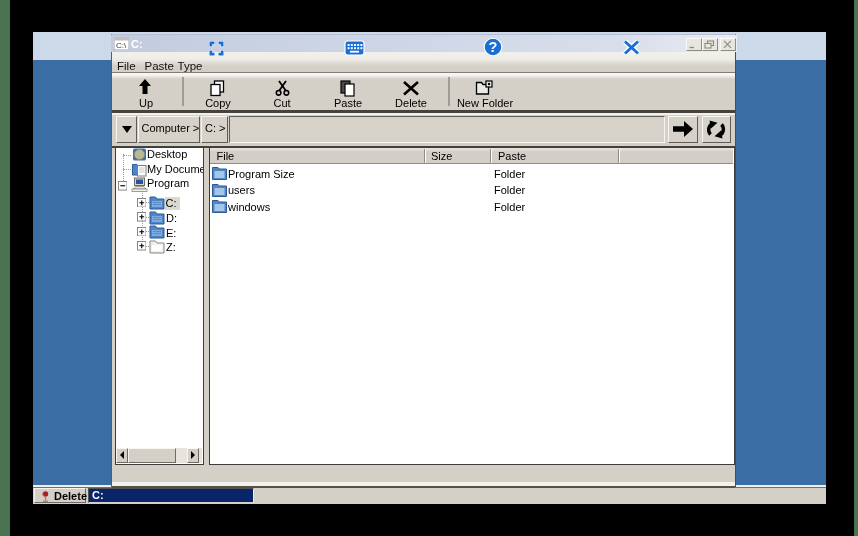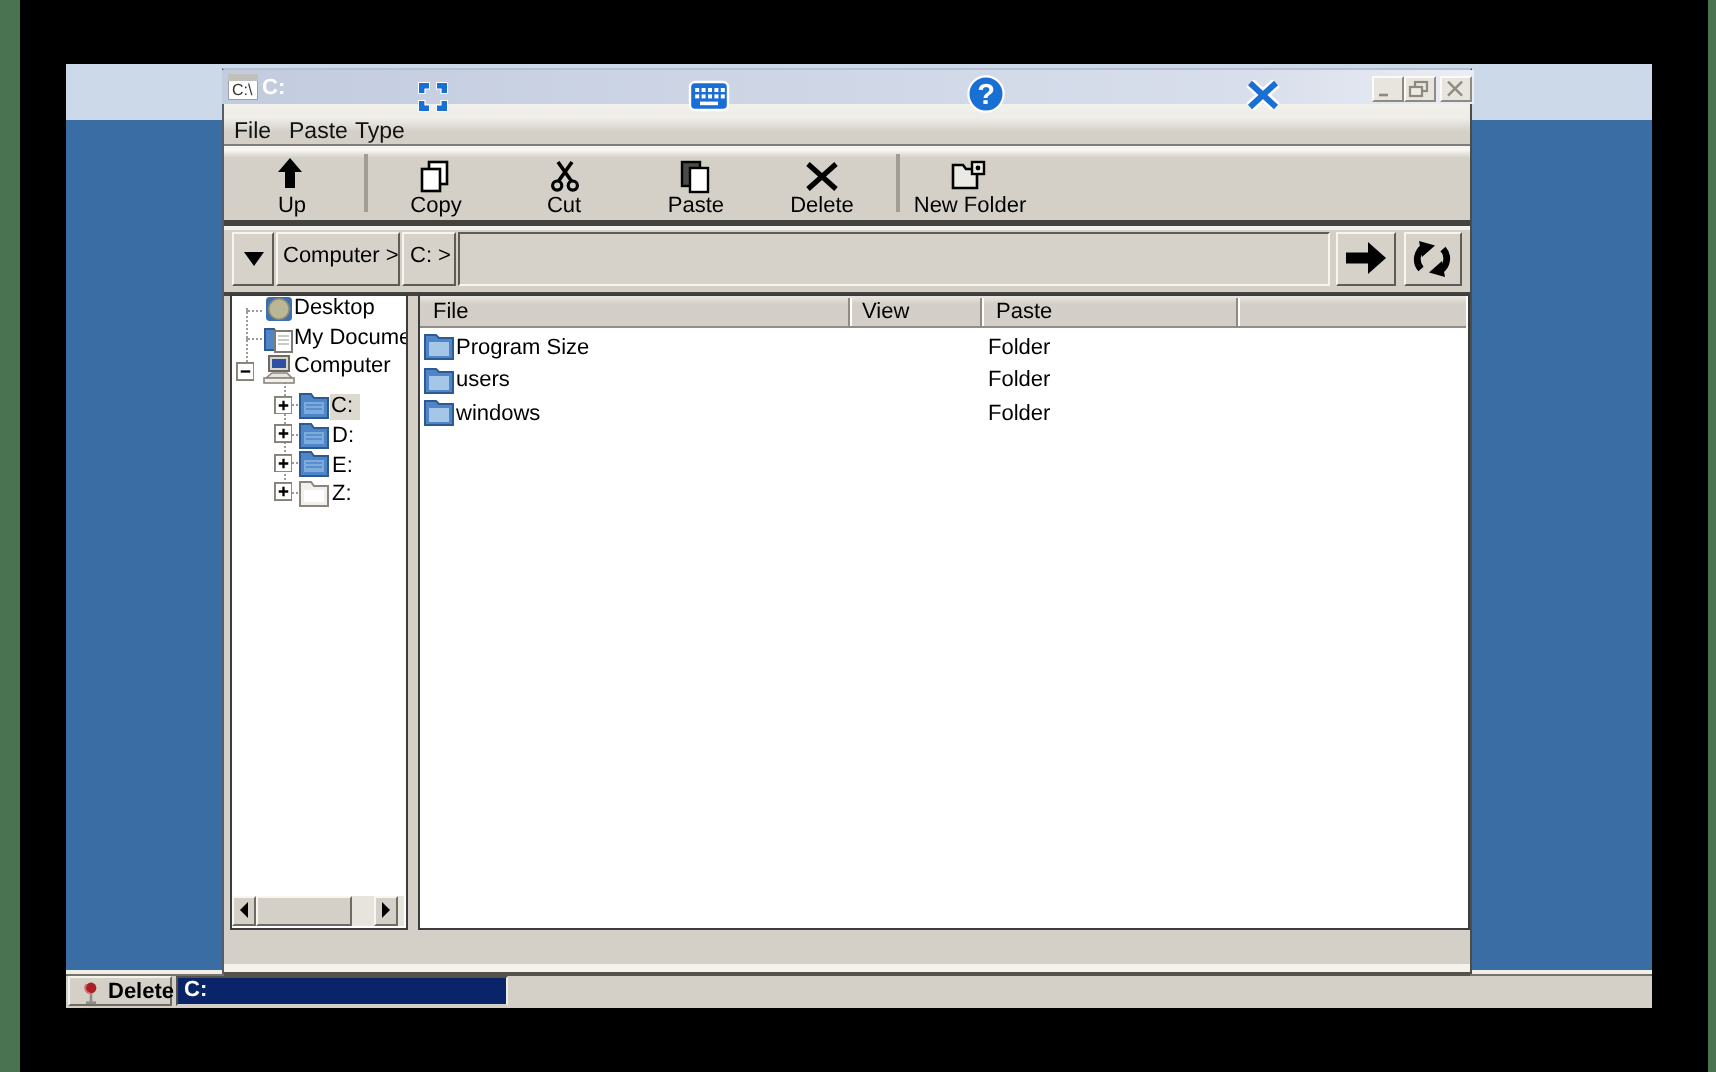--- a/index.html
+++ b/index.html
@@ -176,21 +176,21 @@
       <div style="position:absolute;left:6.5px;top:6px;width:1px;height:31px;border-left:1px dotted #9c9c96"></div>
       <div style="position:absolute;left:7px;top:6.5px;width:8px;height:1px;border-top:1px dotted #9c9c96"></div>
       <div style="position:absolute;left:7px;top:21px;width:8px;height:1px;border-top:1px dotted #9c9c96"></div>
       <div style="position:absolute;left:25.5px;top:43px;width:1px;height:55px;border-left:1px dotted #9c9c96"></div>
       <div style="position:absolute;left:30px;top:54px;width:3px;height:1px;border-top:1px dotted #9c9c96"></div>
       <div style="position:absolute;left:30px;top:68.5px;width:3px;height:1px;border-top:1px dotted #9c9c96"></div>
       <div style="position:absolute;left:30px;top:83px;width:3px;height:1px;border-top:1px dotted #9c9c96"></div>
       <div style="position:absolute;left:30px;top:97.5px;width:3px;height:1px;border-top:1px dotted #9c9c96"></div>
       <div class="trow" style="left:31px;top:0px">Desktop</div>
       <div class="trow" style="left:31px;top:14.5px">My Documents</div>
-      <div class="trow" style="left:31px;top:29px">Computer</div>
+      <div class="trow" style="left:31px;top:29px">Program</div>
       <div class="trow" style="left:48.5px;top:49px;background:#dcd9d1;padding:0 3px 1px 1px">C:</div>
       <div class="trow" style="left:50px;top:64px">D:</div>
       <div class="trow" style="left:50px;top:78.5px">E:</div>
       <div class="trow" style="left:50px;top:93px">Z:</div>
 
       <svg class="abs" style="left:16px;top:0px" width="15" height="13" viewBox="0 0 15 14">
           <rect x="0.5" y="0.5" width="14" height="13" rx="2" fill="#3e6fb2"></rect>
           <circle cx="7.5" cy="7" r="5.5" fill="#b9b794" stroke="#8d8b6d" stroke-width="0.8"></circle>
         </svg>
       <svg class="abs" style="left:15.5px;top:14px" width="16" height="15" viewBox="0 0 16 15">
@@ -258,21 +258,21 @@
               <path d="M3 2 L7 6 L3 10 Z" fill="#000"></path>
             </svg>
           </div>
       </div>
     </div>
 
     <div class="abs" id="list">
       <div id="lhead">
         <span class="hcell" style="left:6.5px">File</span>
         <div class="hsep" style="left:214px"></div>
-        <span class="hcell" style="left:221px">View</span>
+        <span class="hcell" style="left:221px">Size</span>
         <div class="hsep" style="left:280px"></div>
         <span class="hcell" style="left:288px">Paste</span>
         <div class="hsep" style="left:408px"></div>
       </div>
       <div class="lrow" style="top:18px">
         <svg class="fold" width="15" height="13" viewBox="0 0 15 13">
             <path d="M0.5 2 L0.5 12.5 L14.5 12.5 L14.5 2 L7.5 2 L6 0.5 L0.5 0.5 Z" fill="#4f86c8" stroke="#2d5a94" stroke-width="1"></path>
             <rect x="2.5" y="4" width="10" height="7" fill="#a6c6e8"></rect>
           </svg>
         <span class="nm">Program Size</span>

